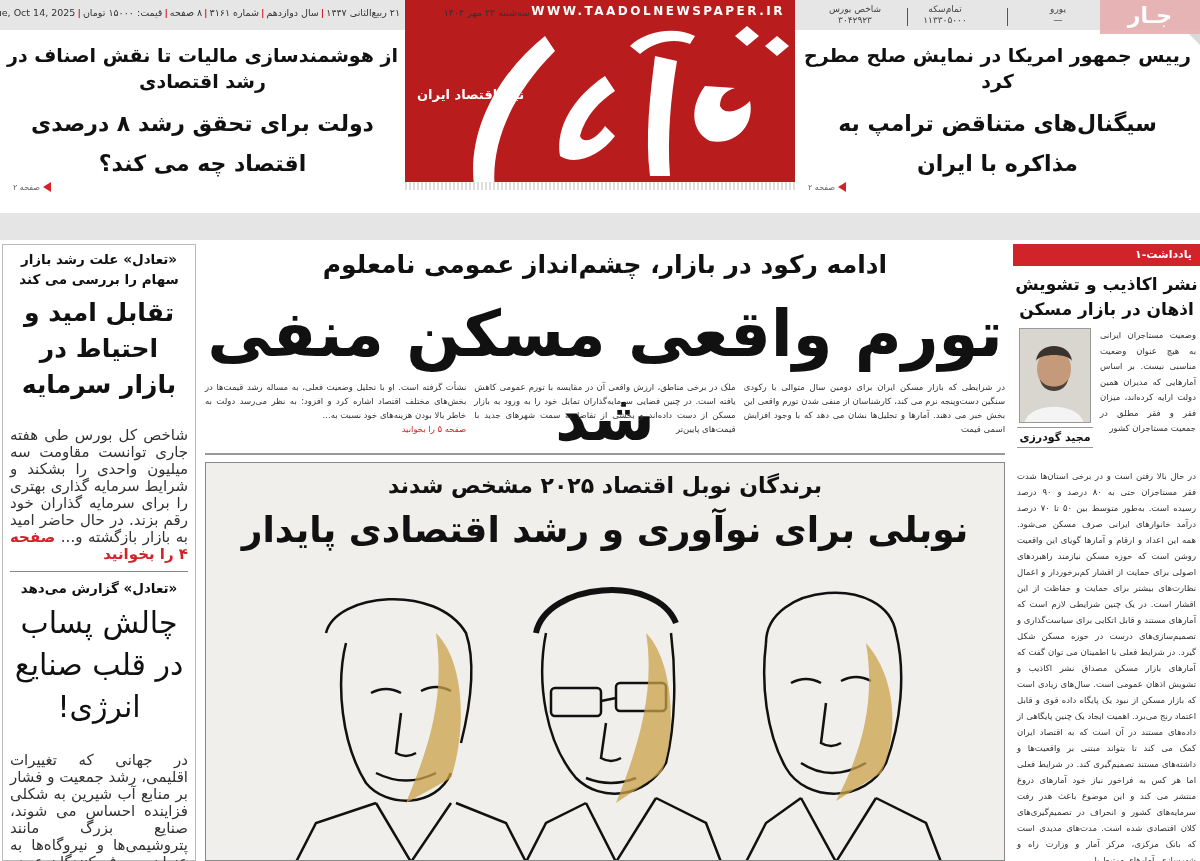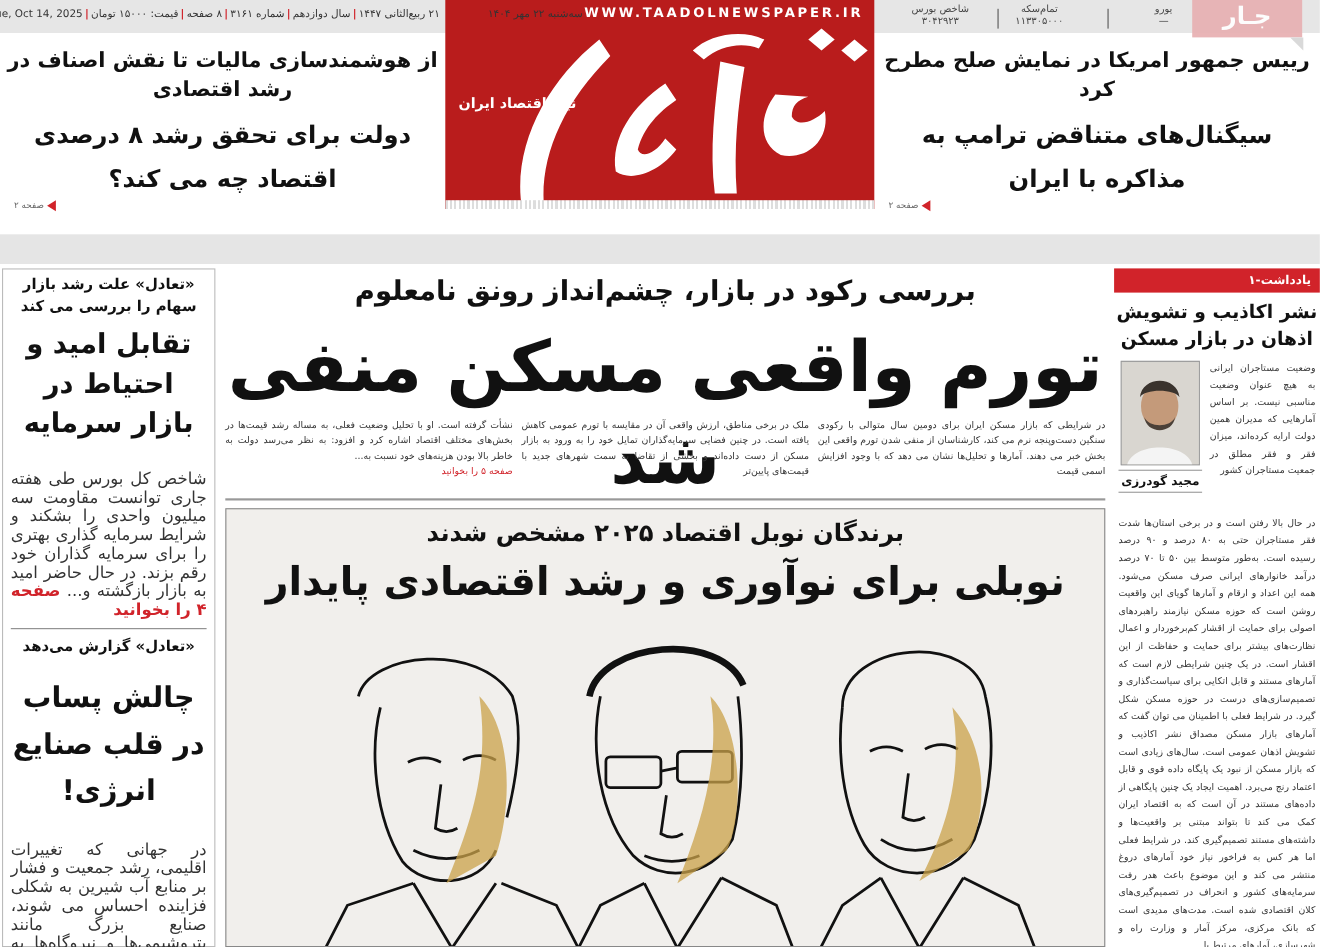--- a/index.html
+++ b/index.html
@@ -8,21 +8,21 @@
 
   
   .topbar { position: absolute; top: 0; left: 0; width: 1200px; height: 30px; background: #e6e6e6; }
   .topbar .left-info { position: absolute; left: 4px; top: 7px; font-size: 9.5px; color: #333; direction: rtl; white-space: nowrap; width: 396px; text-align: left; }
   .topbar .left-info .sep { color: #d1232a; font-weight: bold; margin: 0 2px; }
   .rates { position: absolute; right: 0; top: 0; height: 30px; width: 420px; }
   .rate { position: absolute; top: 4px; text-align: center; font-size: 9px; color: #444; line-height: 11px; }
   .rate .lbl { display: block; }
   .rate .val { display: block; }
   .rate-divider { position: absolute; top: 8px; width: 1px; height: 18px; background: #555; }
-  .jar-badge { position: absolute; right: 16px; top: 0; width: 100px; height: 34px; background: #e8b2b4; color: #fff; font-size: 22px; font-weight: bold; text-align: center; line-height: 32px; letter-spacing: 4px; opacity: 0.95; }
+  .jar-badge { position: absolute; right: 0; top: 0; width: 100px; height: 34px; background: #e8b2b4; color: #fff; font-size: 22px; font-weight: bold; text-align: center; line-height: 32px; letter-spacing: 4px; opacity: 0.95; }
   .jar-badge:after { content: ""; position: absolute; right: -1px; bottom: -12px; border-left: 12px solid transparent; border-top: 12px solid #d8d8d8; }
 
   
   .masthead { position: absolute; left: 405px; top: 0; width: 390px; height: 190px; background: #b91c1c; overflow: hidden; }
   .masthead .url { position: absolute; right: 10px; top: 4px; font-size: 12px; color: #fff; letter-spacing: 2.5px; font-weight: bold; direction: ltr; font-family: "DejaVu Sans", sans-serif; }
   .masthead .logo { position: absolute; left: 30px; top: 16px; width: 360px; height: 180px; }
   .masthead .slogan { position: absolute; left: 12px; top: 87px; font-size: 13px; color: #fff; font-weight: bold; }
   .masthead .stripes { position: absolute; left: 0; bottom: 0; width: 100%; height: 8px; background: repeating-linear-gradient(90deg, #ddd 0 2px, #fff 2px 4px); }
 
   
@@ -37,21 +37,21 @@
   .gray-band { position: absolute; top: 213px; left: 0; width: 1200px; height: 27px; background: #e5e5e5; }
 
   
   .left-col { position: absolute; left: 2px; top: 244px; width: 194px; height: 617px; border: 1px solid #bbb; background: #fff; padding: 4px 7px; }
   .lc-block { text-align: center; }
   .lc-kicker { font-size: 13.5px; font-weight: bold; line-height: 20px; }
   .lc-title { font-size: 25px; font-weight: 900; line-height: 36px; margin-top: 6px; }
   .lc-body { font-size: 15px; line-height: 17px; text-align: justify; color: #333; margin-top: 24px; }
   .lc-body .more { color: #d1232a; font-weight: bold; }
   .lc-divider { height: 1px; background: #888; margin: 8px 0 6px; }
-  .lc-title-2 { font-size: 26px; font-weight: 700; line-height: 42px; margin-top: 16px; }
+  .lc-title-2 { font-size: 30px; font-weight: 400; line-height: 42px; margin-top: 4px; }
 
   
   .main-kicker { position: absolute; left: 205px; top: 250px; width: 800px; text-align: center; font-size: 25px; font-weight: bold; }
   .main-title { position: absolute; left: 205px; top: 292px; width: 800px; text-align: center; font-size: 64px; font-weight: 900; line-height: 84px; letter-spacing: -1px; }
   .main-cols { position: absolute; left: 205px; top: 380px; width: 800px; height: 70px; display: flex; flex-direction: row; gap: 8px; }
   .main-cols .col { flex: 1; font-size: 8.5px; line-height: 14px; color: #333; text-align: justify; }
   .main-cols .col .more { color: #d1232a; }
   .main-rule { position: absolute; left: 205px; top: 453px; width: 800px; height: 2px; background: #999; }
 
   .nobel-box { position: absolute; left: 205px; top: 462px; width: 800px; height: 399px; border: 1px solid #888; background: #f1efec; overflow: hidden; }
@@ -147,21 +147,21 @@
   <div class="lc-block">
     <div class="lc-kicker">«تعادل» گزارش می‌دهد</div>
     <div class="lc-title-2">چالش پساب در قلب صنایع انرژی!</div>
     <div class="lc-body">
       <span>در جهانی که تغییرات اقلیمی، رشد جمعیت و فشار بر منابع آب شیرین به شکلی فزاینده احساس می شوند، صنایع بزرگ مانند پتروشیمی‌ها و نیروگاه‌ها به عنوان مصرف کنندگان عمده آب، با چالشی اساسی مواجه‌اند: تأمین آب کافی و پایدار. منابع آب سطحی و زیرزمینی محدود است و هزینه‌های تأمین و تصفیه آن روز‌به‌روز افزون می‌شود. در این شرایط، استفاده مجدد از پساب صنعتی و تصفیه آن به عنوان یک راهبرد ضروری برای کاهش مصرف آب خام و همزمان کاهش تأثیرات زیست‌محیطی مطرح است. مصرف آب در زنجیره انرژی بسیار گسترده است؛ از استخراج سوخت، پالایش، انتقال تا تولید برق. سرمایه گذاری در انرژی بدون فکر به منابع آب، می تواند به یک چالش استراتژیک تبدیل شود. به عنوان نمونه، پالایشگاه‌ها برای سرمایش و...</span>
       
     </div>
   </div>
 </div>
 
-<div class="main-kicker">بررسی رکود در بازار، چشم‌انداز رونق نامعلوم</div>
+<div class="main-kicker">ادامه رکود در بازار، چشم‌انداز عمومی نامعلوم</div>
 <div class="main-title">تورم واقعی مسکن منفی شد</div>
 <div class="main-cols">
   <div class="col">در شرایطی که بازار مسکن ایران برای دومین سال متوالی با رکودی سنگین دست‌وپنجه نرم می کند، کارشناسان از منفی شدن تورم واقعی این بخش خبر می دهند. آمارها و تحلیل‌ها نشان می دهد که با وجود افزایش اسمی قیمت</div>
   <div class="col">ملک در برخی مناطق، ارزش واقعی آن در مقایسه با تورم عمومی کاهش یافته است. در چنین فضایی سرمایه‌گذاران تمایل خود را به ورود به بازار مسکن از دست داده‌اند و بخشی از تقاضا به سمت شهرهای جدید با قیمت‌های پایین‌تر</div>
   <div class="col">
     <span>نشأت گرفته است. او با تحلیل وضعیت فعلی، به مساله رشد قیمت‌ها در بخش‌های مختلف اقتصاد اشاره کرد و افزود: به نظر می‌رسد دولت به خاطر بالا بودن هزینه‌های خود نسبت به...</span><br>
     <span class="more">صفحه ۵ را بخوانید</span>
   </div>
 </div>
 <div class="main-rule"></div>

